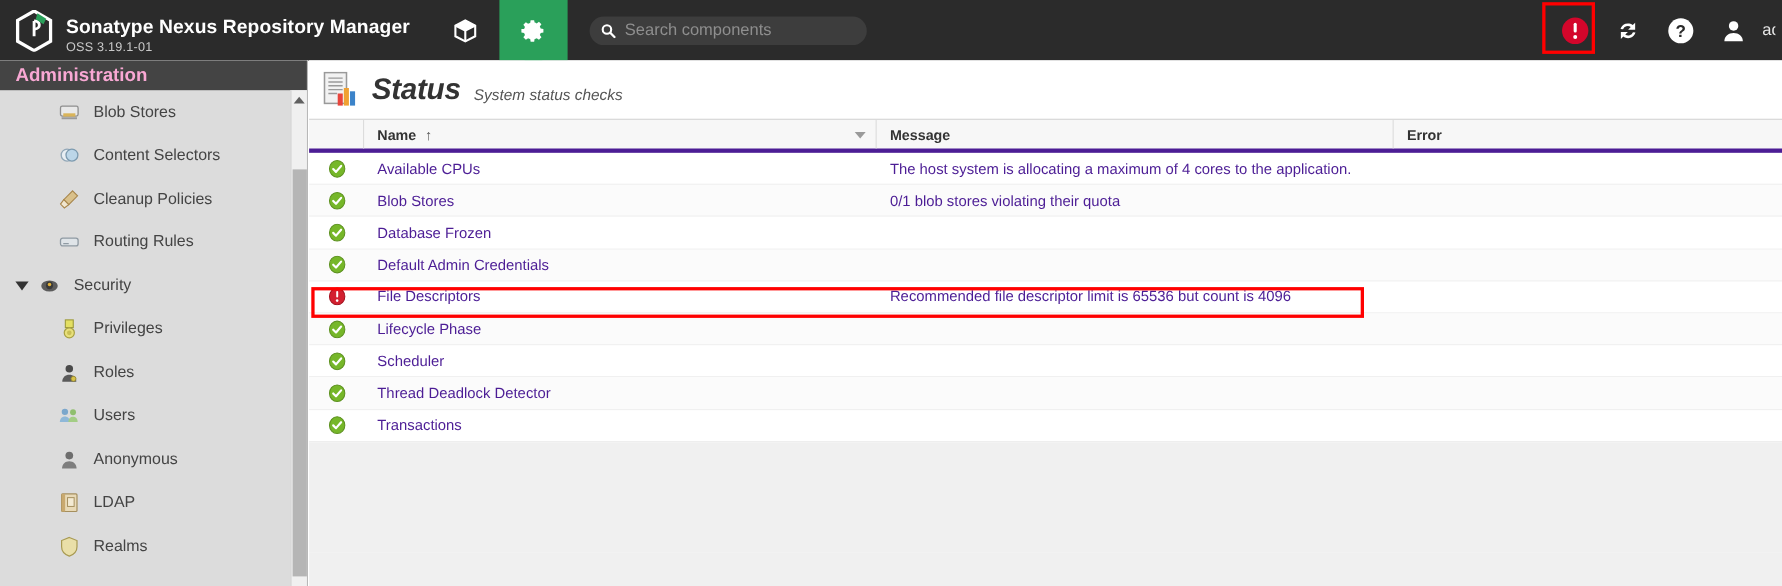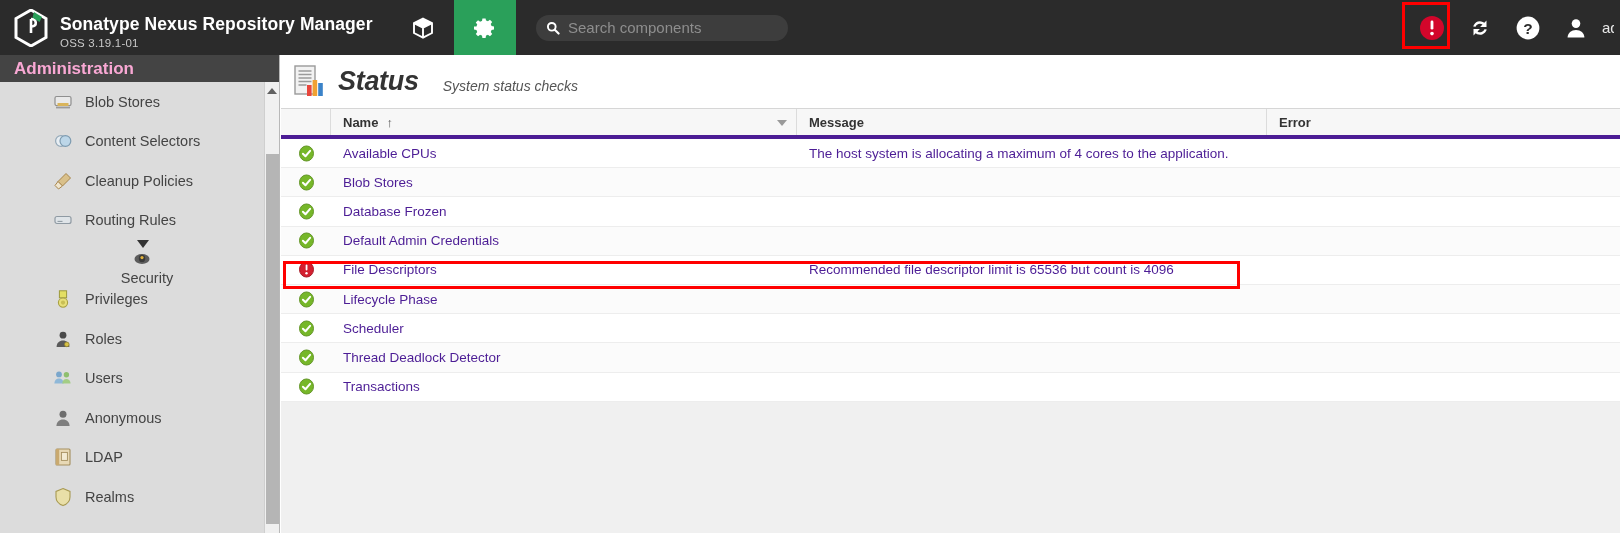--- a/index.html
+++ b/index.html
@@ -93,21 +93,21 @@
     position: absolute; top: 27px; left: 0;
     width: 280px; height: 451px;
     overflow: hidden;
   }
   .nav-item {
     display: flex; align-items: center;
     height: 39.5px; padding-left: 52px;
     font-size: 14.5px; color: #444444;
     cursor: pointer; white-space: nowrap;
   }
-  .nav-item.group { padding-left: 14px; flex-direction: column; }
+  .nav-item.group { padding-left: 14px; }
   .nav-item .caret {
     width: 0; height: 0; margin-right: 8px;
     border-left: 6px solid transparent;
     border-right: 6px solid transparent;
     border-top: 8px solid #333333;
   }
   .nav-ico {
     width: 22px; height: 22px; margin-right: 11px;
     flex: 0 0 auto; display: flex; align-items: center; justify-content: center;
   }
@@ -134,21 +134,21 @@
     position: absolute; left: 281px; top: 55px;
     width: 1339px; height: 478px;
     background: #f0f0f0;
   }
   .page-head {
     height: 53px; background: #ffffff;
     display: flex; align-items: center; padding-left: 11px; font-style: italic;
   }
   .page-head-ico { width: 36px; height: 34px; margin-right: 10px; }
   .page-title { font-size: 27px; font-weight: bold; color: #333333; letter-spacing: -.3px; }
-  .page-sub { font-size: 14px; color: #555555; margin-left: 24px; padding-top: 8px; }
+  .page-sub { font-size: 14px; color: #555555; margin-left: 12px; padding-top: 8px; }
 
   .grid { background: #ffffff; }
   .grid-head {
     display: flex; height: 31px;
     background: #f7f7f7;
     border-top: 1px solid #d6d6d6;
     border-bottom: 4px solid #4c1d95;
   }
   .gh {
     display: flex; align-items: center;
@@ -432,20 +432,21 @@
             <div class="cell c-err"></div>
           </div>
           <div class="grid-row alt">
             <div class="cell c-status">
               <svg class="status-ico" viewBox="0 0 18 18">
                 <ellipse cx="9" cy="9" rx="7.4" ry="8" fill="#76b729" stroke="#5d9120" stroke-width="1"></ellipse>
                 <path d="M5.2 9.2 L7.9 11.9 L12.8 6.2" fill="none" stroke="#ffffff" stroke-width="2.1" stroke-linecap="round" stroke-linejoin="round"></path>
               </svg>
             </div>
             <div class="cell c-name">Blob Stores</div>
+            <div class="cell c-msg">0/1 blob stores violating their quota</div>
             <div class="cell c-err"></div>
           </div>
           <div class="grid-row">
             <div class="cell c-status">
               <svg class="status-ico" viewBox="0 0 18 18">
                 <ellipse cx="9" cy="9" rx="7.4" ry="8" fill="#76b729" stroke="#5d9120" stroke-width="1"></ellipse>
                 <path d="M5.2 9.2 L7.9 11.9 L12.8 6.2" fill="none" stroke="#ffffff" stroke-width="2.1" stroke-linecap="round" stroke-linejoin="round"></path>
               </svg>
             </div>
             <div class="cell c-name">Database Frozen</div>

